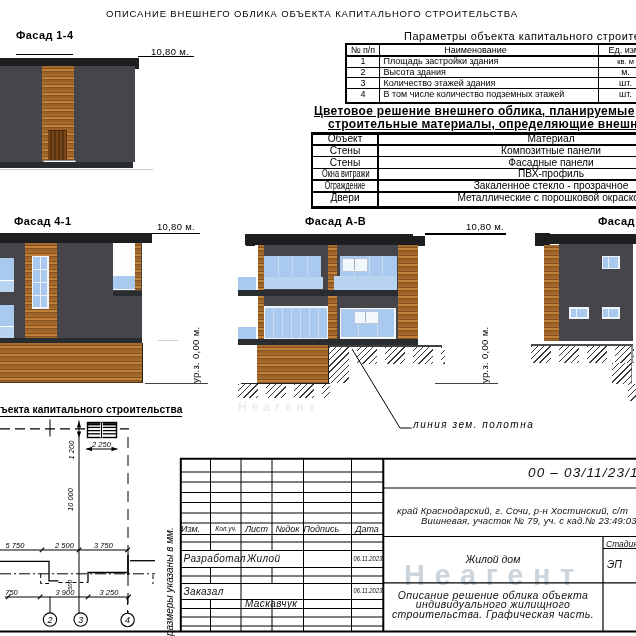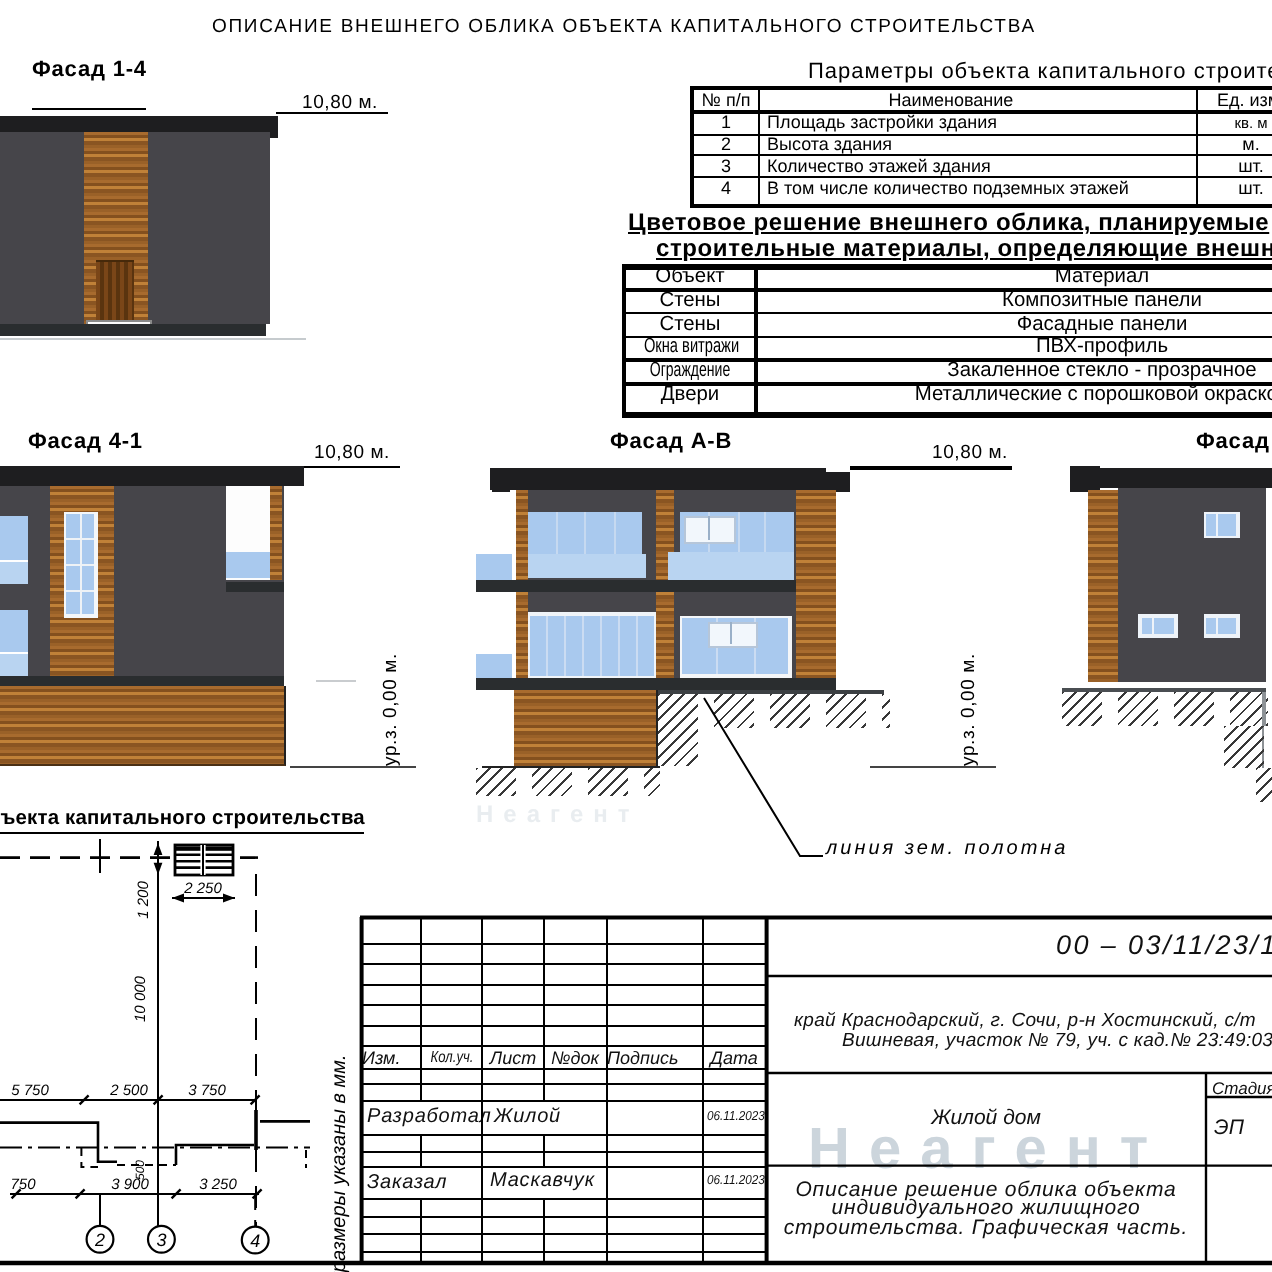--- a/index.html
+++ b/index.html
@@ -272,21 +272,21 @@
   <div class="abs" style="left:241px;top:523.5px;width:31px;text-align:center;font-size:9px;">Лист</div>
   <div class="abs" style="left:272px;top:523.5px;width:31px;text-align:center;font-size:9px;">№док</div>
   <div class="abs" style="left:303.5px;top:523.5px;width:48px;font-size:9px;">Подпись</div>
   <div class="abs" style="left:351.5px;top:523.5px;width:31px;text-align:center;font-size:9px;">Дата</div>
 
   <div class="abs" style="left:183.5px;top:553px;font-size:10px;letter-spacing:0.4px;">Разработал</div>
   <div class="abs" style="left:247px;top:553px;font-size:10px;letter-spacing:0.4px;">Жилой</div>
   <div class="abs" style="left:352px;top:555px;width:30px;text-align:center;font-size:6.5px;transform:scaleX(0.9);transform-origin:15px 0;">06.11.2023</div>
 
   <div class="abs" style="left:183.5px;top:586px;font-size:10px;letter-spacing:0.4px;">Заказал</div>
-  <div class="abs" style="left:245px;top:585px;font-size:10px;letter-spacing:0.4px;">Маскавчук</div>
+  <div class="abs" style="left:245px;top:598px;font-size:10px;letter-spacing:0.4px;">Маскавчук</div>
   <div class="abs" style="left:352px;top:587px;width:30px;text-align:center;font-size:6.5px;transform:scaleX(0.9);transform-origin:15px 0;">06.11.2023</div>
 
   <div class="abs" style="left:512px;top:465px;font-size:13.5px;letter-spacing:1.2px;white-space:nowrap;margin-left:16px;">00 – 03/11/23/1</div>
 
   <div class="abs" style="left:397px;top:504.5px;font-size:9.5px;letter-spacing:0.15px;white-space:nowrap;">край Краснодарский, г. Сочи, р-н Хостинский, с/т</div>
   <div class="abs" style="left:421px;top:515px;font-size:9.5px;letter-spacing:0.15px;white-space:nowrap;">Вишневая, участок № 79, уч. с кад.№ 23:49:0301</div>
 
   <div class="abs" style="left:383px;top:553px;width:220px;text-align:center;font-size:10.5px;">Жилой дом</div>
 
   <div class="abs" style="left:606px;top:538.5px;font-size:8.5px;white-space:nowrap;">Стадия</div>

